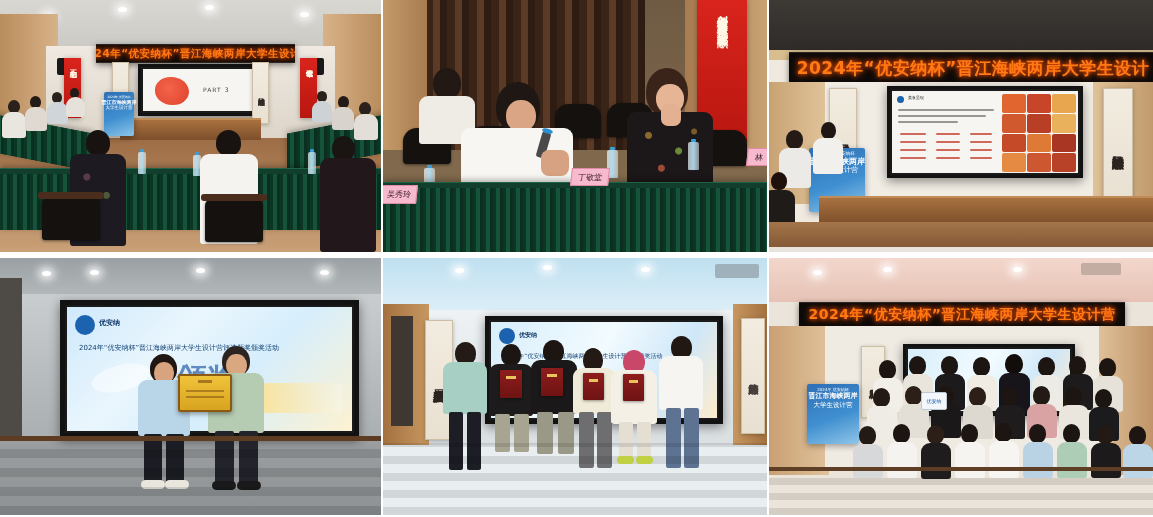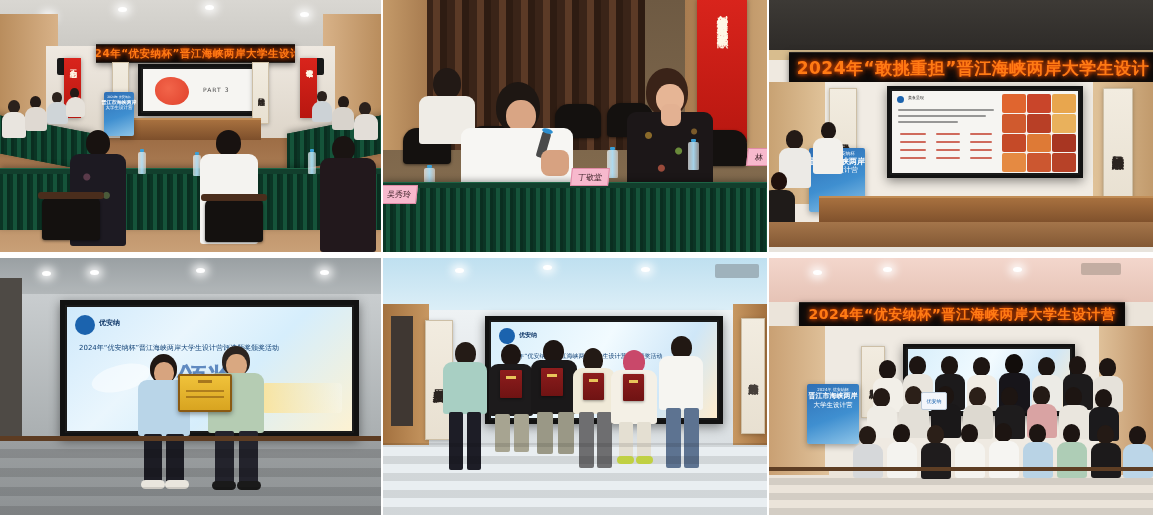--- a/index.html
+++ b/index.html
@@ -216,21 +216,21 @@
     </div>
   </div>
 
   <div class="cell">
     <div class="ph">
       <div style="position:absolute;inset:0;background:#efe9e0;"></div>
       <div class="ceil" style="height:50px;background:linear-gradient(#3d3a36,#2e2b28);"></div>
       <div style="position:absolute;left:0;top:50px;right:0;height:10px;background:#d8bd8e;"></div>
 
       <div class="ledbar" style="left:20px;right:-4px;top:52px;height:30px;">
-        <span class="ledtxt" style="font-size:17px;">2024年“敢挑重担”晋江海峡两岸大学生设计</span>
+        <span class="ledtxt" style="font-size:17px;">2024年“优安纳杯”晋江海峡两岸大学生设计</span>
       </div>
 
       <div style="position:absolute;left:0;top:82px;width:60px;bottom:48px;background:linear-gradient(90deg,#c8a273,#e2c59c);"></div>
       <div style="position:absolute;right:0;top:82px;width:64px;bottom:48px;background:linear-gradient(90deg,#e2c59c,#c19a6c);"></div>
       <div style="position:absolute;left:56px;right:60px;top:82px;bottom:54px;background:#f1ece4;"></div>
 
       <div class="scroll" style="left:60px;top:88px;width:26px;height:82px;">
         <span style="font-size:13px;writing-mode:vertical-rl;font-weight:700;">发展新质</span>
       </div>
       <div class="scroll" style="right:20px;top:88px;width:28px;height:108px;">

